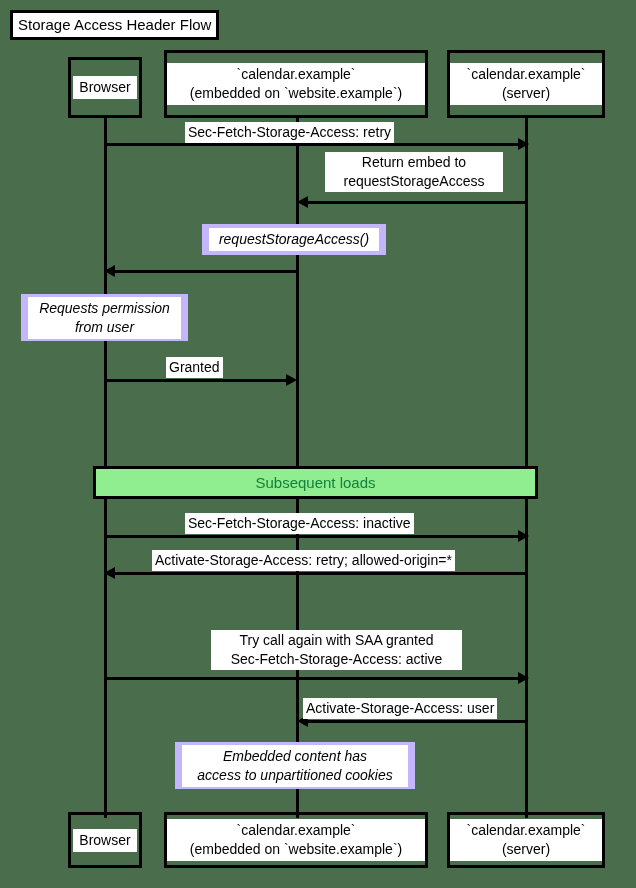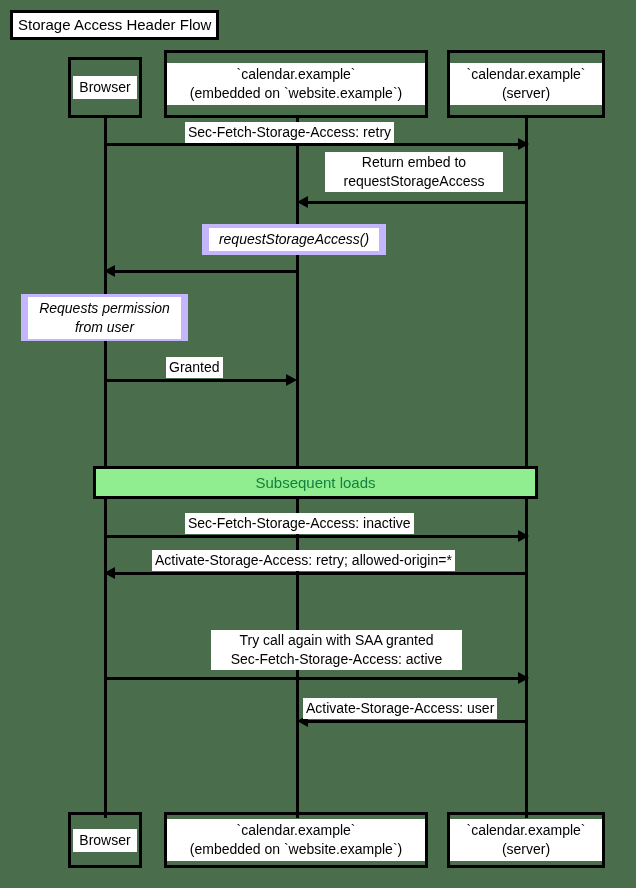--- a/index.html
+++ b/index.html
@@ -206,20 +206,24 @@
 
   <div class="msg-text" style="left:211px;top:630px;width:245px;">Try call again with SAA granted
 Sec-Fetch-Storage-Access: active</div>
   <div class="msg-line" style="left:105px;top:677px;width:415px;"></div>
   <div class="arrow-head right" style="left:518px;top:672px;"></div>
 
   <div class="msg-text" style="left:303px;top:698px;">Activate-Storage-Access: user</div>
   <div class="msg-line" style="left:305px;top:720px;width:222px;"></div>
   <div class="arrow-head left" style="left:297px;top:715px;"></div>
 
+  <div class="note" style="left:175px;top:742px;width:240px;height:47px;">
+    <span class="ntext">Embedded content has
+access to unpartitioned cookies</span>
+  </div>
 
   <div class="participant narrow" style="left:68px;top:812px;width:74px;height:56px;">
     <span class="plabel">Browser</span>
   </div>
 
   <div class="participant" style="left:164px;top:812px;width:264px;height:56px;">
     <span class="plabel">`calendar.example`
 (embedded on `website.example`)</span>
   </div>
 

